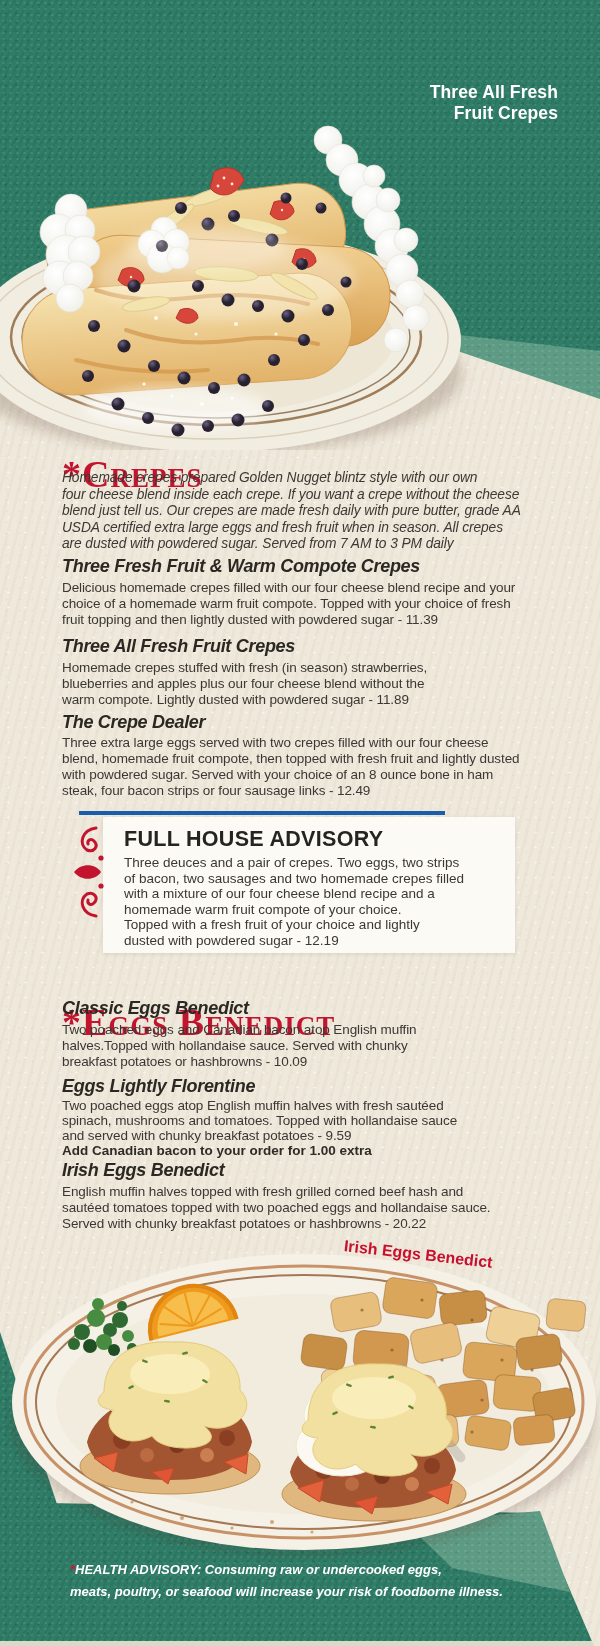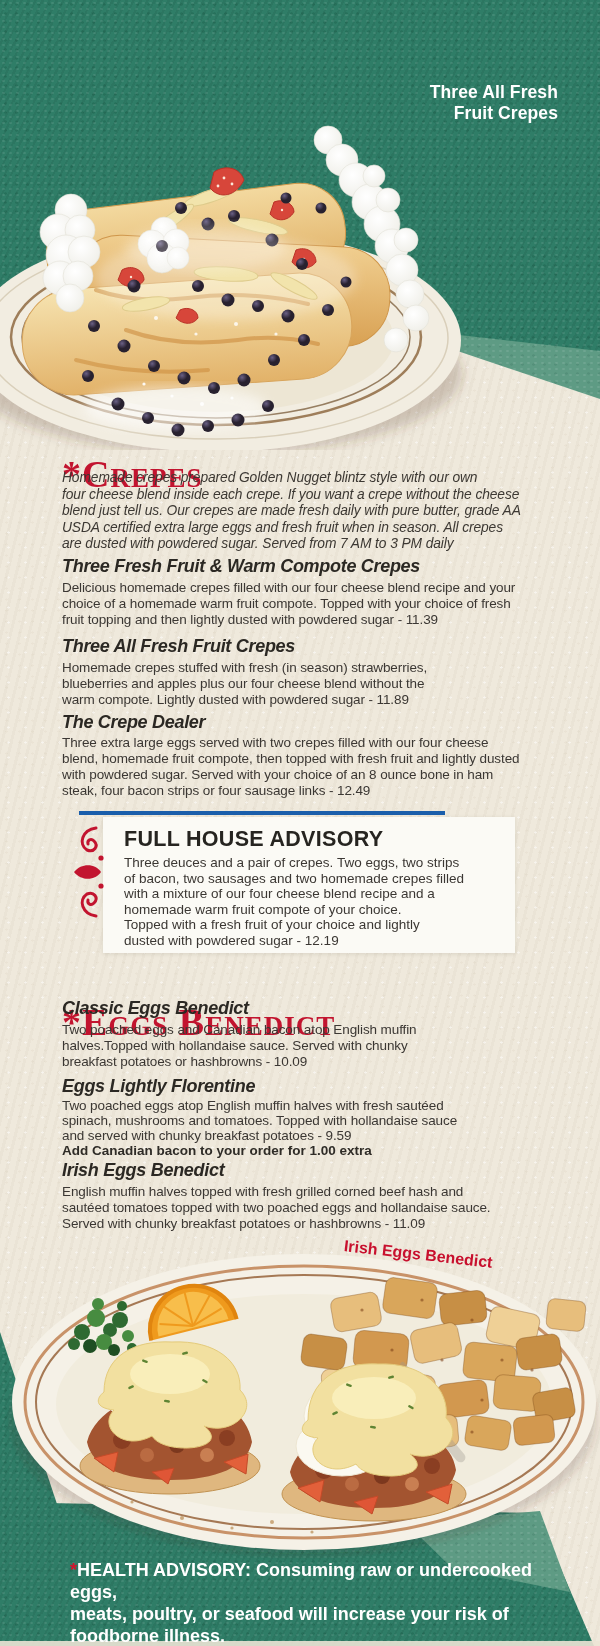--- a/index.html
+++ b/index.html
@@ -37,21 +37,21 @@
   .intro{left:62px;width:512px;font-style:italic;font-size:13.8px;line-height:16.5px;color:#3c3833;letter-spacing:-.1px;}
   .item-name{left:62px;font-size:18px;line-height:20px;font-weight:bold;color:#2b2823;letter-spacing:-.3px;font-style:italic;}
   .item-body{left:62px;width:512px;font-size:13.5px;line-height:16px;color:#3b3733;letter-spacing:-.1px;}
   .addon{left:62px;width:512px;font-size:13.5px;font-weight:bold;color:#2f2c27;}
   .fh-rule{left:79px;top:811px;width:366px;height:4px;background:#1a5eab;}
   .fh-box{left:103px;top:817px;width:412px;height:136px;background:#fbfaf5;box-shadow:0 1px 4px rgba(60,50,30,.12);}
   .fh-name{left:124px;top:827px;font-size:21.5px;font-weight:bold;color:#262420;letter-spacing:.3px;}
   .fh-lines{left:124px;top:855px;width:380px;font-size:13.5px;line-height:15.6px;color:#3b3733;}
   .photo-label{left:344px;top:1237px;width:170px;color:#c8102e;font-weight:bold;font-size:16px;
     transform:rotate(6.5deg);transform-origin:left center;}
-  .advisory{left:70px;top:1559px;width:480px;color:#fff;font-weight:bold;font-size:18px;line-height:22px;}
+  .advisory{left:70px;top:1559px;width:480px;color:#fff;font-weight:bold;font-size:13px;line-height:22px;font-style:italic;}
   .advisory .ast{color:#d5132c;}
   svg{display:block;}
 </style>
 </head>
 <body>
 
 <div class="page">
 
   <div class="green" id="green-top"></div>
   <div class="green light" id="green-top-light"></div>
@@ -259,21 +259,21 @@
 
   <div class="abs item-name" style="top:1076px">Eggs Lightly Florentine</div>
   <div class="abs item-body lines" style="top:1098px;line-height:15px">Two poached eggs atop English muffin halves with fresh sautéed
 spinach, mushrooms and tomatoes. Topped with hollandaise sauce
 and served with chunky breakfast potatoes - 9.59</div>
   <div class="abs addon" style="top:1143px">Add Canadian bacon to your order for 1.00 extra</div>
 
   <div class="abs item-name" style="top:1160px">Irish Eggs Benedict</div>
   <div class="abs item-body lines" style="top:1184px">English muffin halves topped with fresh grilled corned beef hash and
 sautéed tomatoes topped with two poached eggs and hollandaise sauce.
-Served with chunky breakfast potatoes or hashbrowns - 11.09</div>
+Served with chunky breakfast potatoes or hashbrowns - 20.22</div>
 
   <div class="abs photo-label">Irish Eggs Benedict</div>
 
   <svg class="abs" style="left:2px;top:1240px" width="598" height="320" viewBox="0 0 598 320">
     <defs>
       <filter id="soft5">
           <feGaussianBlur stdDeviation="5"></feGaussianBlur>
         </filter>
     </defs>
     <g>

